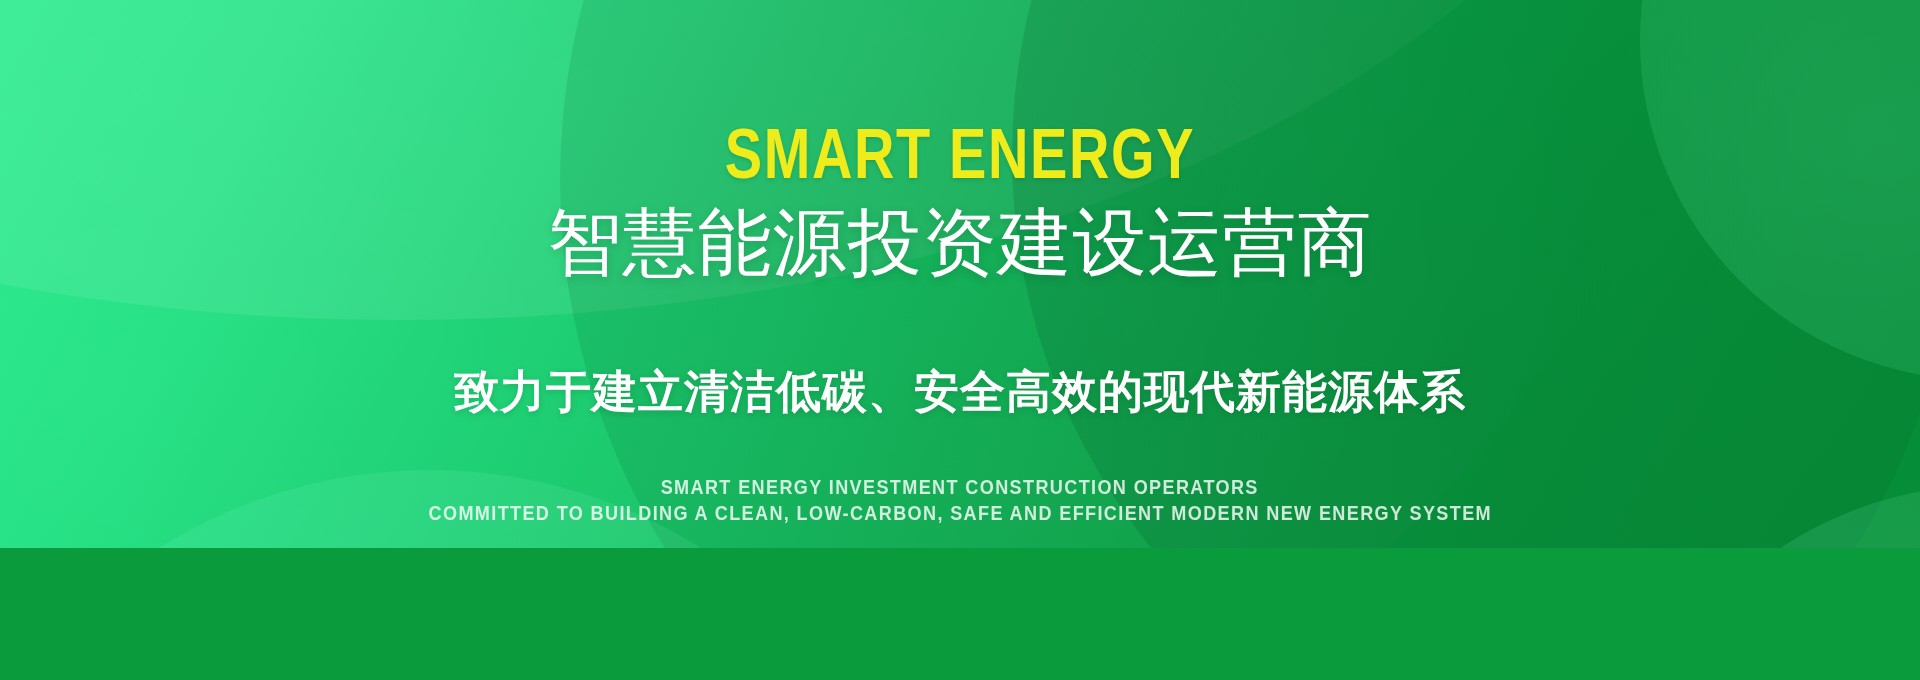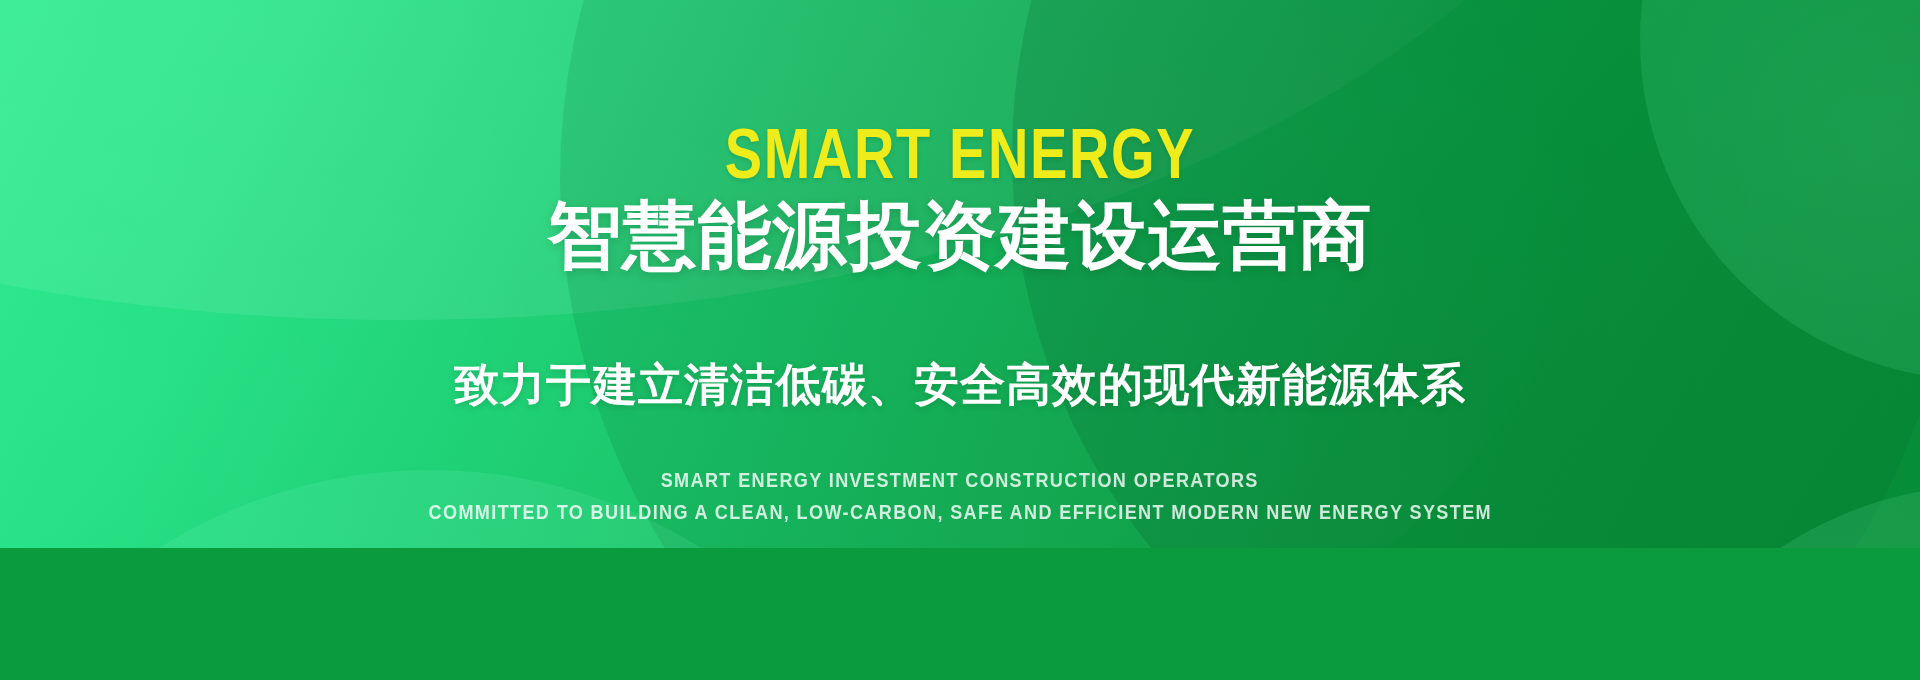--- a/index.html
+++ b/index.html
@@ -134,23 +134,23 @@
     font-size: 70px;
     line-height: 72px;
     letter-spacing: 2px;
     transform: scaleX(0.80);
     transform-origin: center center;
     white-space: nowrap;
     text-shadow: 0 2px 5px rgba(0,70,30,0.18);
   }
 
   .headline-cn {
-    margin-top: 4px;
+    margin-top: 11px;
     color: #ffffff;
-    font-weight: 700;
+    font-weight: 400;
     font-size: 74px;
     line-height: 84px;
     letter-spacing: 1px;
     white-space: nowrap;
     text-shadow: 0 3px 8px rgba(0,70,30,0.22);
   }
 
   .subhead-cn {
     margin-top: 32px;
     color: #ffffff;
@@ -160,21 +160,21 @@
     letter-spacing: 1px;
     white-space: nowrap;
     text-shadow: 0 2px 6px rgba(0,70,30,0.20);
   }
 
   .en-block {
     margin-top: 22px;
     display: flex;
     flex-direction: column;
     align-items: center;
-    gap: 10px;
+    gap: 4px;
   }
 
   .en-line {
     color: rgba(255,255,255,0.80);
     font-weight: 700;
     font-size: 21px;
     line-height: 22px;
     letter-spacing: 1.6px;
     transform: scaleX(0.86);
     transform-origin: center center;

